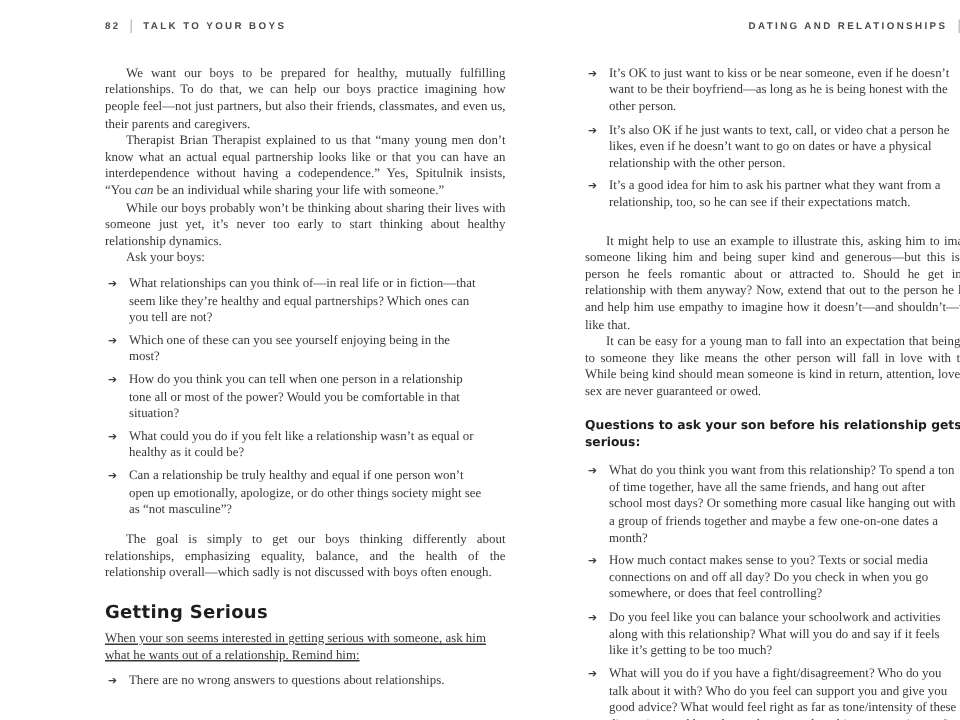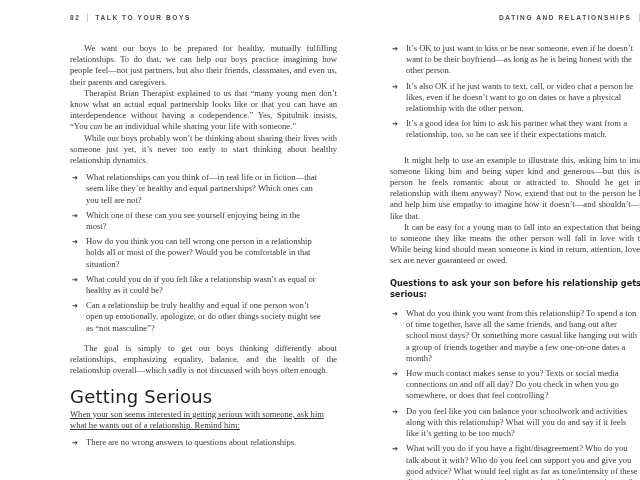--- a/index.html
+++ b/index.html
@@ -44,21 +44,21 @@
   .arrow {
     flex:none; width:14px;
     font-family:"DejaVu Sans",sans-serif;
     font-size:7.2px; line-height:11.2px;
     color:#3c3c3c;
   }
   .btext { flex:1; }
 
   h2.section-heading {
     font-family:"DejaVu Sans","Liberation Sans",sans-serif;
-    font-size:18px; font-weight:normal; color:#1e1e1e;
+    font-size:12px; font-weight:bold; color:#1e1e1e;
     letter-spacing:0.2px;
     margin:15px 0 6px 0;
   }
   .subheading {
     font-family:"DejaVu Sans","Liberation Sans",sans-serif;
     font-size:8.2px; font-weight:bold; color:#1e1e1e;
     margin:11px 0 8px 0;
   }
   .gap-after-bullets { height:5px; }
 </style>
@@ -71,33 +71,34 @@
     <div class="running-header">
       <span>82</span>
       <span class="header-sep"></span>
       <span>TALK TO YOUR BOYS</span>
     </div>
 
     <div class="body-text">
       <p class="para">We want our boys to be prepared for healthy, mutually fulfilling relationships. To do that, we can help our boys practice imagining how people feel—not just partners, but also their friends, classmates, and even us, their parents and caregivers.</p>
       <p class="para"><span>Therapist Brian Therapist explained to us that “many young men don’t know what an actual equal partnership looks like or that you can have an interdependence without having a codependence.” Yes, Spitulnik insists, “You </span><i>can</i><span> be an individual while sharing your life with someone.”</span></p>
       <p class="para">While our boys probably won’t be thinking about sharing their lives with someone just yet, it’s never too early to start thinking about healthy relationship dynamics.</p>
+      <p class="lead-line">Ask your boys:</p>
 
       <ul class="bullets">
         <li class="bullet">
           <span class="arrow">➔</span>
           <span class="btext">What relationships can you think of—in real life or in fiction—that seem like they’re healthy and equal partnerships? Which ones can you tell are not?</span>
         </li>
         <li class="bullet">
           <span class="arrow">➔</span>
           <span class="btext">Which one of these can you see yourself enjoying being in the most?</span>
         </li>
         <li class="bullet">
           <span class="arrow">➔</span>
-          <span class="btext">How do you think you can tell wrong one person in a relationship holds all or most of the power? Would you be comfortable in that situation?</span>
+          <span class="btext">How do you think you can tell when one person in a relationship tone all or most of the power? Would you be comfortable in that situation?</span>
         </li>
         <li class="bullet">
           <span class="arrow">➔</span>
           <span class="btext">What could you do if you felt like a relationship wasn’t as equal or healthy as it could be?</span>
         </li>
         <li class="bullet">
           <span class="arrow">➔</span>
           <span class="btext">Can a relationship be truly healthy and equal if one person won’t open up emotionally, apologize, or do other things society might see as “not masculine”?</span>
         </li>
       </ul>

